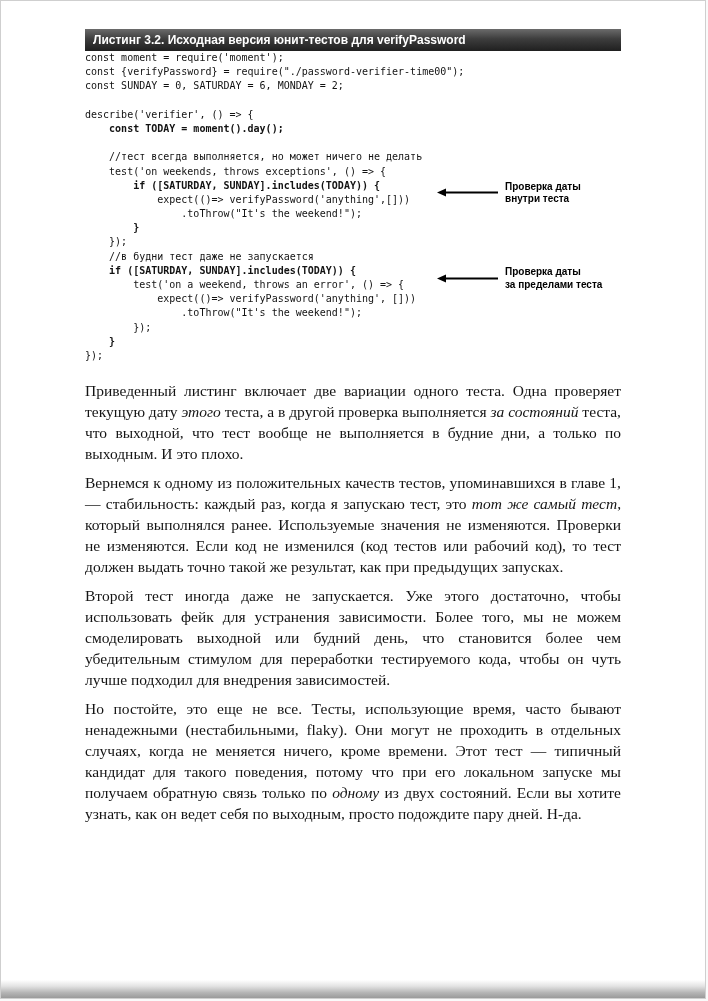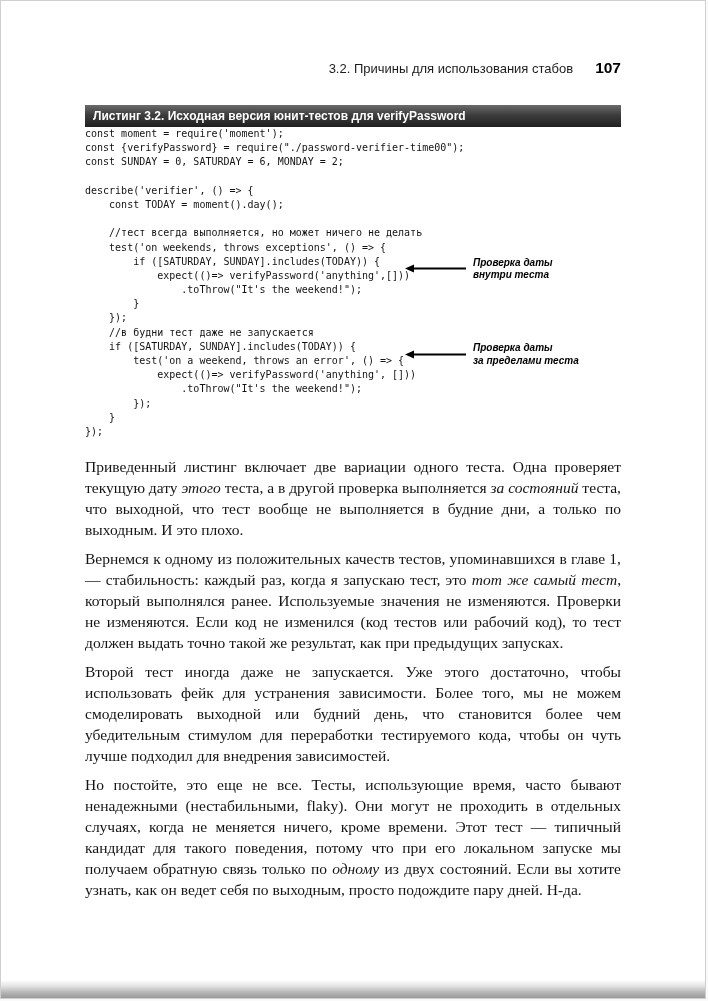--- a/index.html
+++ b/index.html
@@ -28,25 +28,25 @@
     font-size:12px;font-weight:bold;padding-left:8px;box-sizing:border-box;
     white-space:nowrap;overflow:hidden;
   }
   
   .code-wrap{position:relative;margin:0 84px;}
   .code{
     margin:0;font-family:"DejaVu Sans Mono","Liberation Mono",monospace;
     font-size:10px;color:#121212;
   }
   .code-line{height:14.2px;line-height:14.2px;white-space:pre;}
-  .code-line.bold{font-weight:normal;}
+  .code-line.bold{font-weight:bold;}
   
   .annotation{
-    position:absolute;left:320px;display:flex;align-items:center;
-    transform:translateY(-50%);white-space:nowrap;font-style:italic;
+    position:absolute;left:352px;display:flex;align-items:center;
+    transform:translateY(-50%);white-space:nowrap;
   }
   .ann-arrow{display:flex;align-items:center;}
   .ann-head{
     width:0;height:0;
     border-top:4px solid transparent;border-bottom:4px solid transparent;
     border-right:9px solid #000;
   }
   .ann-line{width:52px;height:2px;background:#000;}
   .ann-text{
     margin-left:7px;font-family:"Liberation Sans",sans-serif;
@@ -63,24 +63,20 @@
   .page-bottom-edge{
     position:absolute;left:0;right:0;bottom:0;height:18px;
     background:linear-gradient(180deg,#ffffff 0%,#e2e2e2 35%,#b5b5b5 70%,#9a9a9a 100%);
   }
 </style>
 </head>
 <body>
 
 <div class="page">
 
-  <div class="running-head">
-    <span class="running-title">3.2. Причины для использования стабов</span>
-    <span class="pagenum">107</span>
-  </div>
 
   <div class="listing-bar">
     <span>Листинг 3.2. Исходная версия юнит-тестов для verifyPassword</span>
   </div>
 
   <div class="code-wrap" id="code-wrap">
     <pre class="code" id="code"><div class="code-line">const moment = require('moment');</div><div class="code-line">const {verifyPassword} = require("./password-verifier-time00");</div><div class="code-line">const SUNDAY = 0, SATURDAY = 6, MONDAY = 2;</div><div class="code-line">&nbsp;</div><div class="code-line">describe('verifier', () =&gt; {</div><div class="code-line bold">    const TODAY = moment().day();</div><div class="code-line">&nbsp;</div><div class="code-line">    //тест всегда выполняется, но может ничего не делать</div><div class="code-line">    test('on weekends, throws exceptions', () =&gt; {</div><div class="code-line bold">        if ([SATURDAY, SUNDAY].includes(TODAY)) {</div><div class="code-line">            expect(()=&gt; verifyPassword('anything',[]))</div><div class="code-line">                .toThrow("It's the weekend!");</div><div class="code-line bold">        }</div><div class="code-line">    });</div><div class="code-line">    //в будни тест даже не запускается</div><div class="code-line bold">    if ([SATURDAY, SUNDAY].includes(TODAY)) {</div><div class="code-line">        test('on a weekend, throws an error', () =&gt; {</div><div class="code-line">            expect(()=&gt; verifyPassword('anything', []))</div><div class="code-line">                .toThrow("It's the weekend!");</div><div class="code-line">        });</div><div class="code-line bold">    }</div><div class="code-line">});</div></pre>
   <div class="annotation" style="top: 141.9px;">
         <span class="ann-arrow">
           <span class="ann-head"></span>

